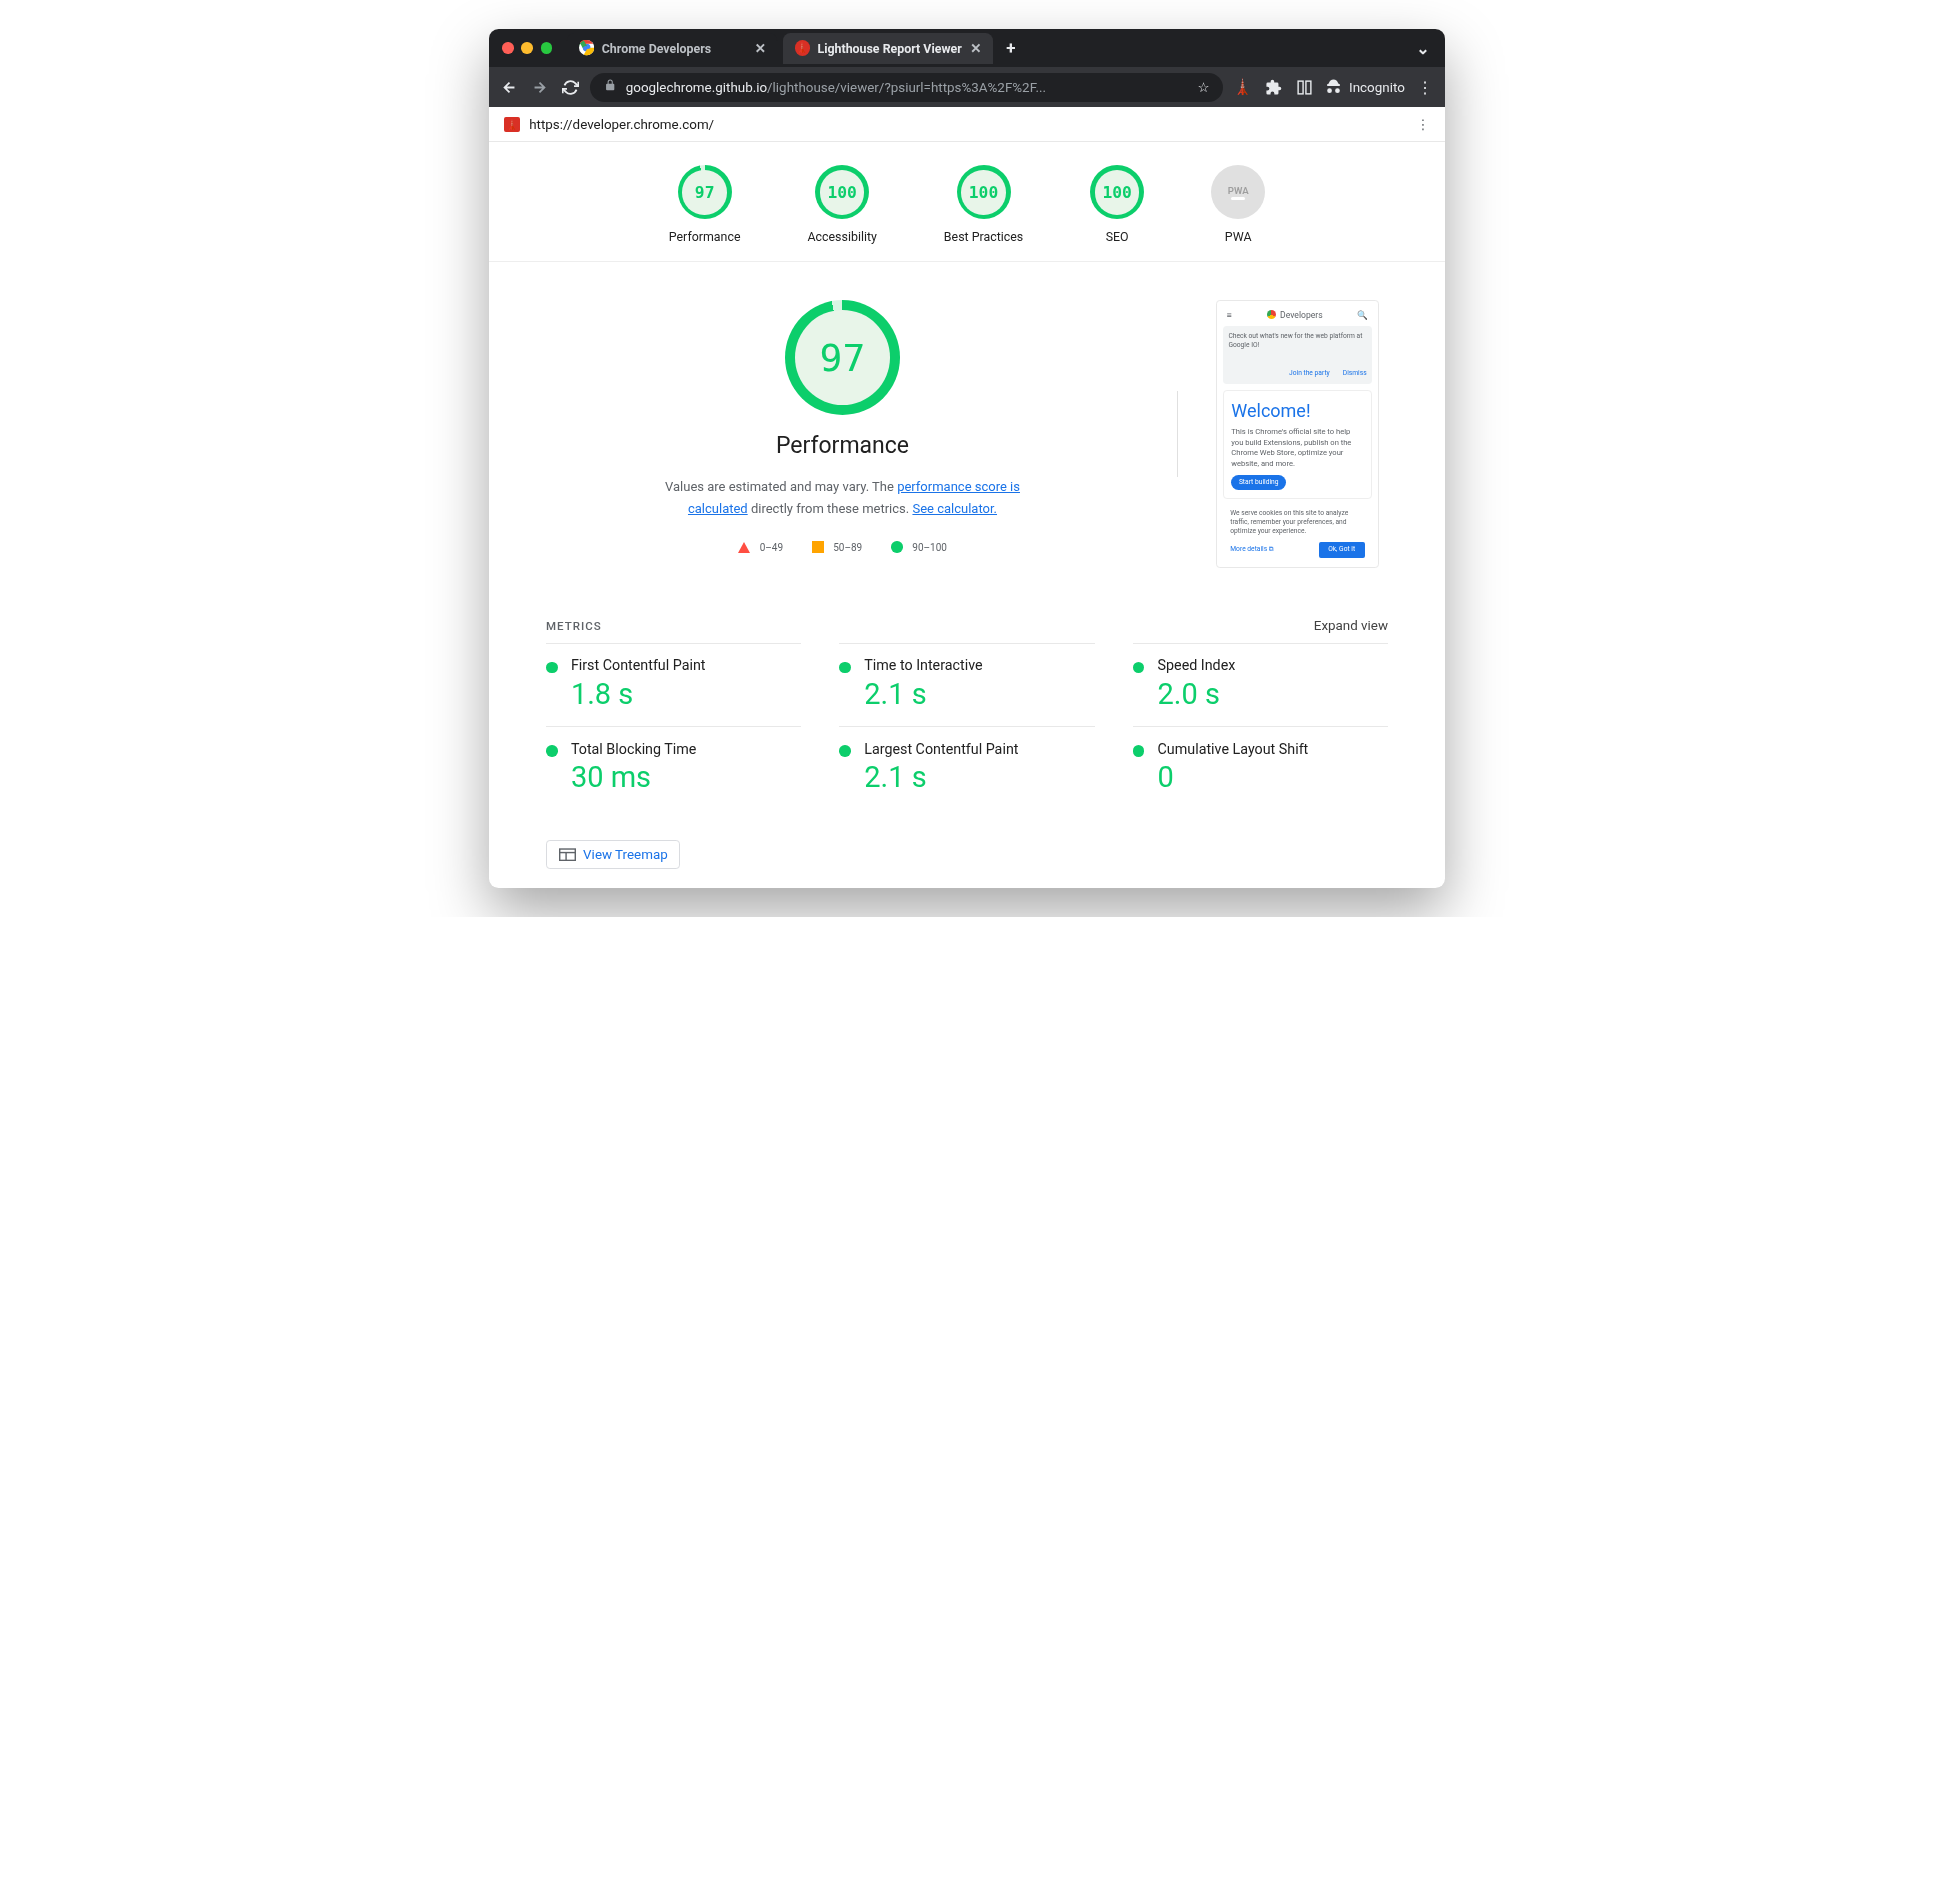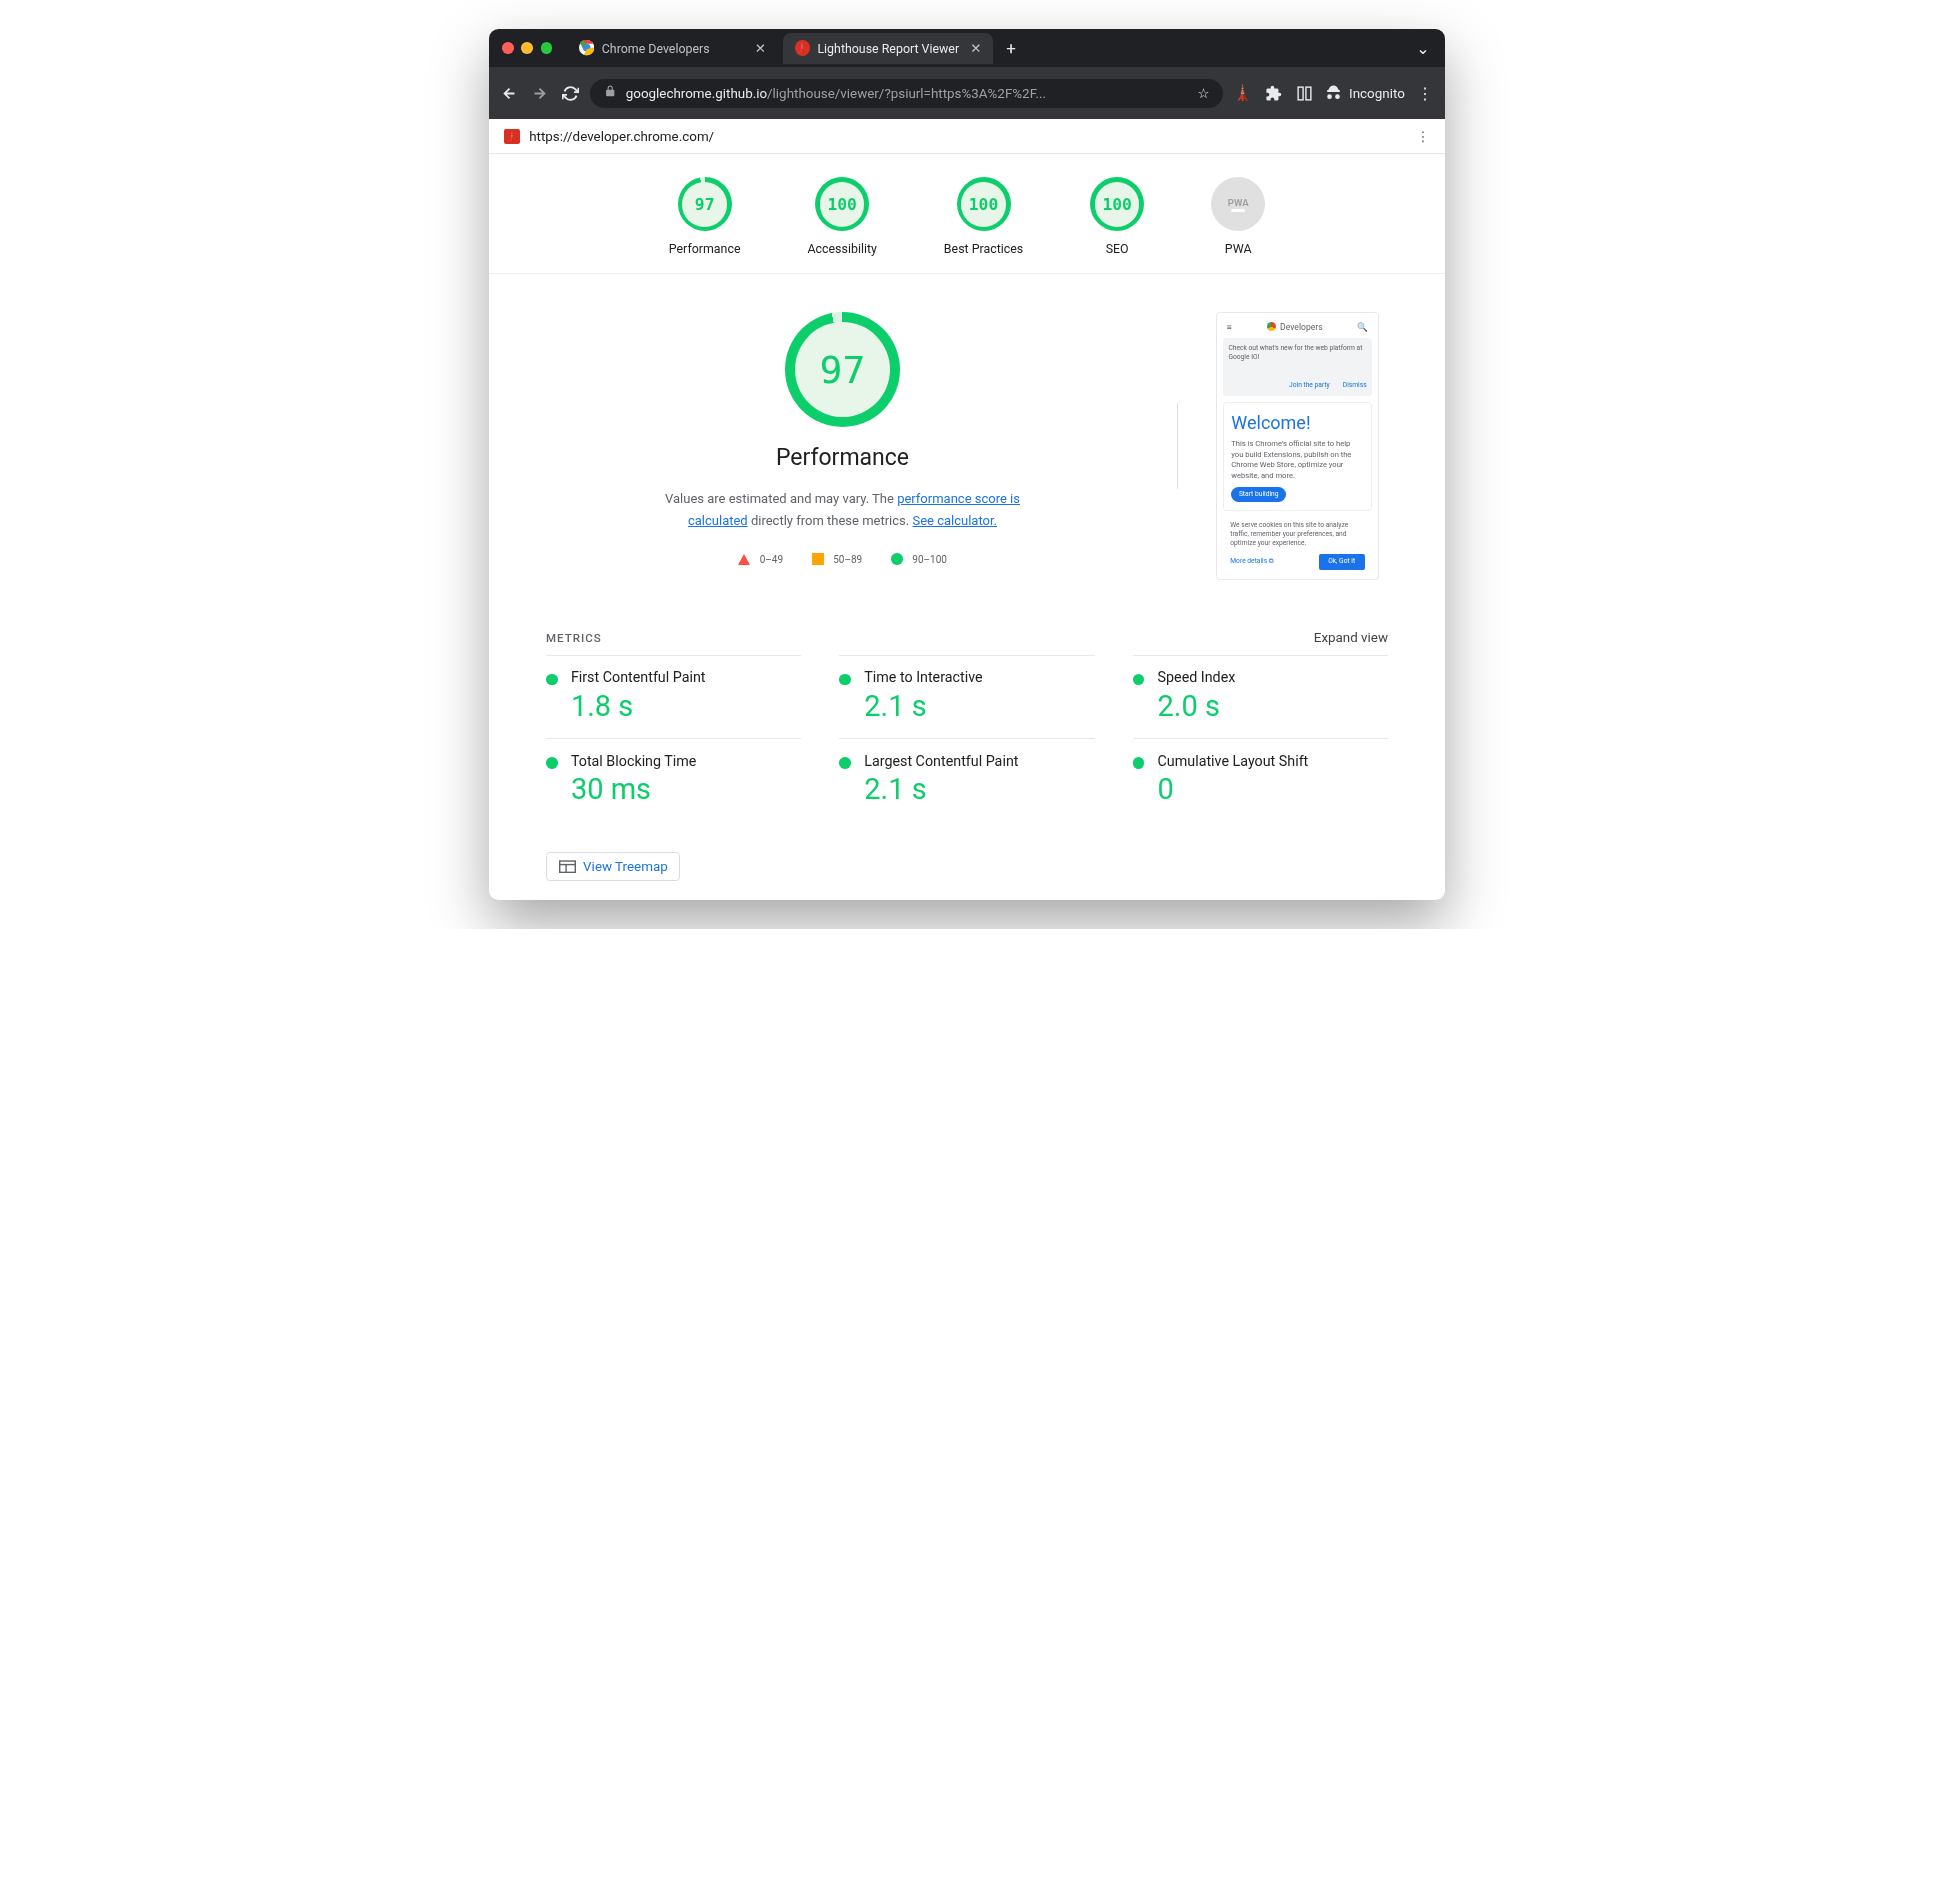--- a/index.html
+++ b/index.html
@@ -1,34 +1,34 @@
 <!DOCTYPE html>
 <html><head>
 <meta charset="utf-8">
 <style>
 * { margin: 0; padding: 0; box-sizing: border-box; font-family: -apple-system, BlinkMacSystemFont, "Segoe UI", Roboto, Arial, sans-serif; }
 body { background: transparent; padding: 29px; }
 .browser-window { width: 956px; margin: 0 auto; background: #fff; border-radius: 9.6px; box-shadow: 0 24px 57px rgba(0,0,0,0.35); overflow: hidden; }
 
 
-.tab-strip { background: #202124; display: flex; align-items: center; height: 38px; padding: 0 9.6px; gap: 5.7px; }
+.tab-strip { background: #202124; display: flex; align-items: center; height: 38px; padding: 0 9.6px; gap: 5.7px; font-weight: bold; }
 .traffic { display: flex; gap: 7.6px; margin-right: 9.6px; margin-left:3.8px; }
 .dot { width: 11.5px; height: 11.5px; border-radius: 50%; }
 .red { background: #ff5f57; }
 .yellow { background: #febc2e; }
 .green { background: #28c840; }
 .tab { display: flex; align-items: center; gap: 7.6px; padding: 0 11.5px; height: 31px; border-radius: 7.6px 7.6px 0 0; color: #e8eaed; font-size: 12.4px; position: relative; min-width: 210px; }
 .tab.inactive { background: #202124; color:#bdc1c6; }
 .tab.active { background: #35363a; }
 .tab .favicon { width: 15.3px; height: 15.3px; border-radius: 50%; display:flex; align-items:center; justify-content:center; font-size:9.6px; }
 .tab .close { margin-left: auto; font-size: 13.4px; color: #bdc1c6; }
 .new-tab { color: #e8eaed; font-size: 17px; padding: 0 7.6px; }
 .chev { margin-left: auto; color: #e8eaed; padding: 0 5.7px; }
 
-.toolbar { background: #35363a; display: flex; align-items: center; height: 52px; padding: 0 9.6px; gap: 9.6px; }
+.toolbar { background: #35363a; display: flex; align-items: center; height: 40px; padding: 0 9.6px; gap: 9.6px; }
 .tbicon { color: #9aa0a6; display:flex; align-items:center; justify-content:center; width:21px; height:21px; }
 .tbicon.active { color: #e8eaed; }
 .omnibox { flex: 1; background: #202124; border-radius: 19px; height: 29px; display: flex; align-items: center; padding: 0 13.4px; gap: 9.6px; color: #e8eaed; font-size: 13.4px; }
 .omnibox .lock { color: #9aa0a6; }
 .url-text { color:#9aa0a6; }
 .url-text .host { color:#e8eaed; }
 .incognito-badge { display:flex; align-items:center; gap:5.7px; color:#e8eaed; font-size:13.4px; }
 
 
 .lh-urlbar { display:flex; align-items:center; justify-content:space-between; padding: 9.6px 15.3px; border-bottom:1px solid #e8e8e8; font-size:13.4px; color:#212121;}

